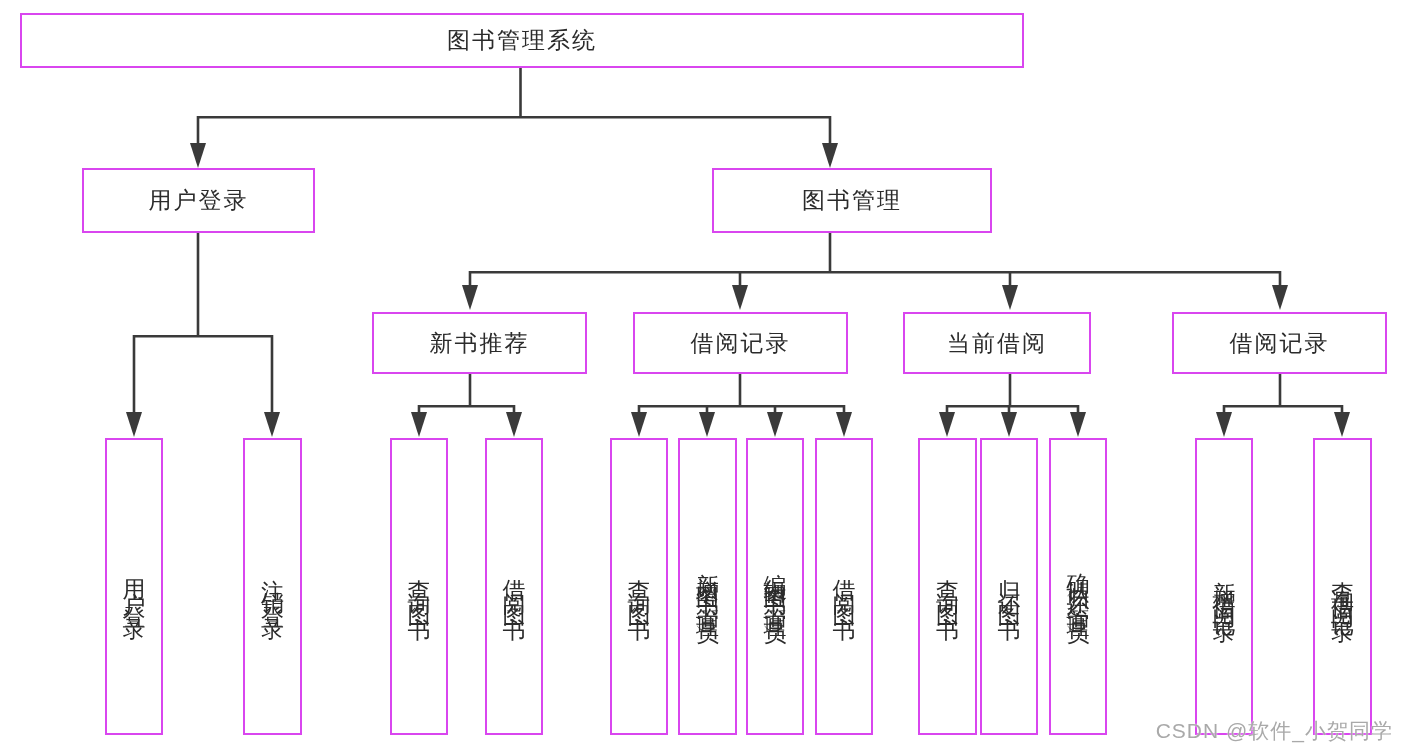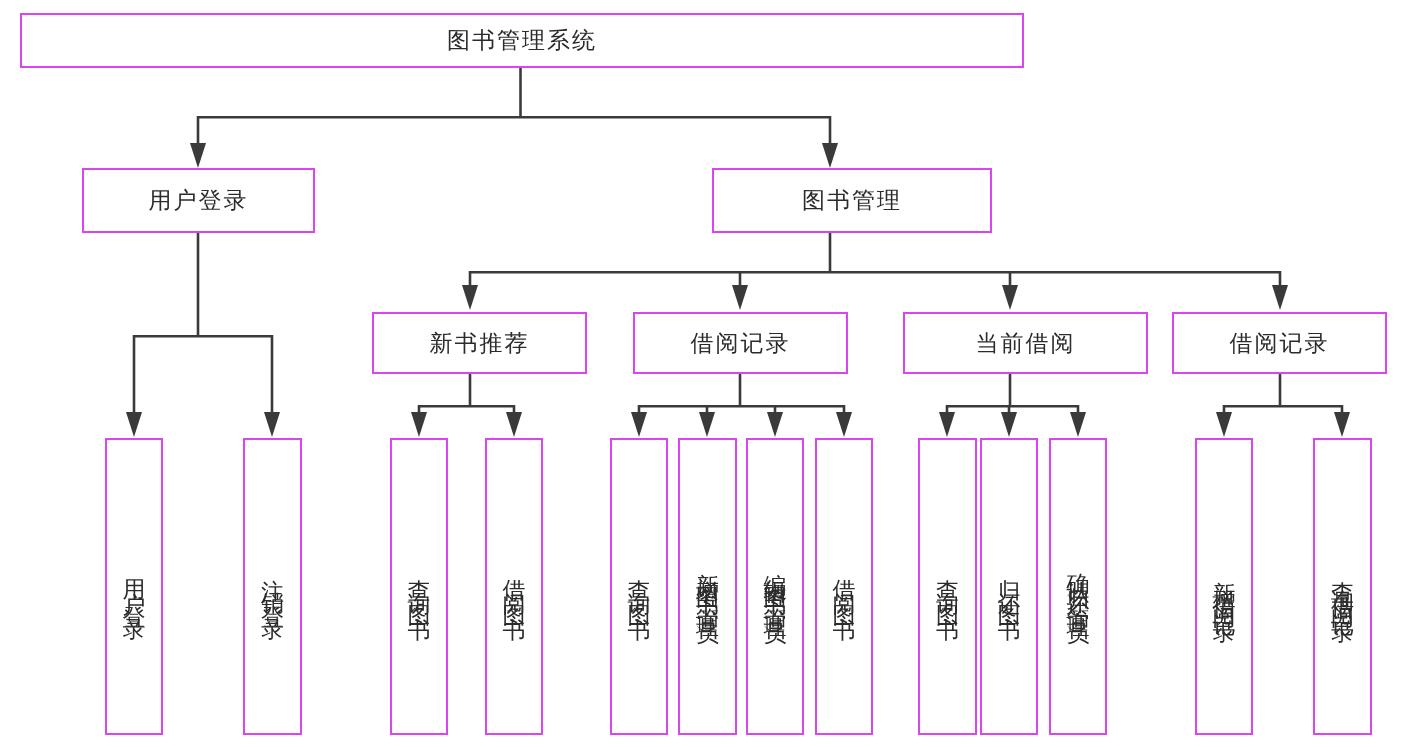--- a/index.html
+++ b/index.html
@@ -100,21 +100,21 @@
   <div class="node" style="left:712px;top:168px;width:280px;height:65px">
     <span class="hlabel">图书管理</span>
   </div>
 
   <div class="node" style="left:372px;top:312px;width:215px;height:62px">
     <span class="hlabel">新书推荐</span>
   </div>
   <div class="node" style="left:633px;top:312px;width:215px;height:62px">
     <span class="hlabel">借阅记录</span>
   </div>
-  <div class="node" style="left:903px;top:312px;width:245px;height:62px">
+  <div class="node" style="left:903px;top:312px;width:188px;height:62px">
     <span class="hlabel">当前借阅</span>
   </div>
   <div class="node" style="left:1172px;top:312px;width:215px;height:62px">
     <span class="hlabel">借阅记录</span>
   </div>
 
   <div class="node leaf" style="left:105px;width:58px">
     <span class="vlabel ls-loose">用户登录</span>
   </div>
   <div class="node leaf" style="left:243px;width:59px">
@@ -151,13 +151,14 @@
     <span class="vlabel ls-tight">确认归还（管理员）</span>
   </div>
 
   <div class="node leaf" style="left:1195px;width:58px">
     <span class="vlabel ls-med">新增借阅记录</span>
   </div>
   <div class="node leaf" style="left:1313px;width:59px">
     <span class="vlabel ls-med">查询借阅记录</span>
   </div>
 
+  <div class="watermark">CSDN @软件_小贺同学</div>
 </div>
 
 </body></html>

